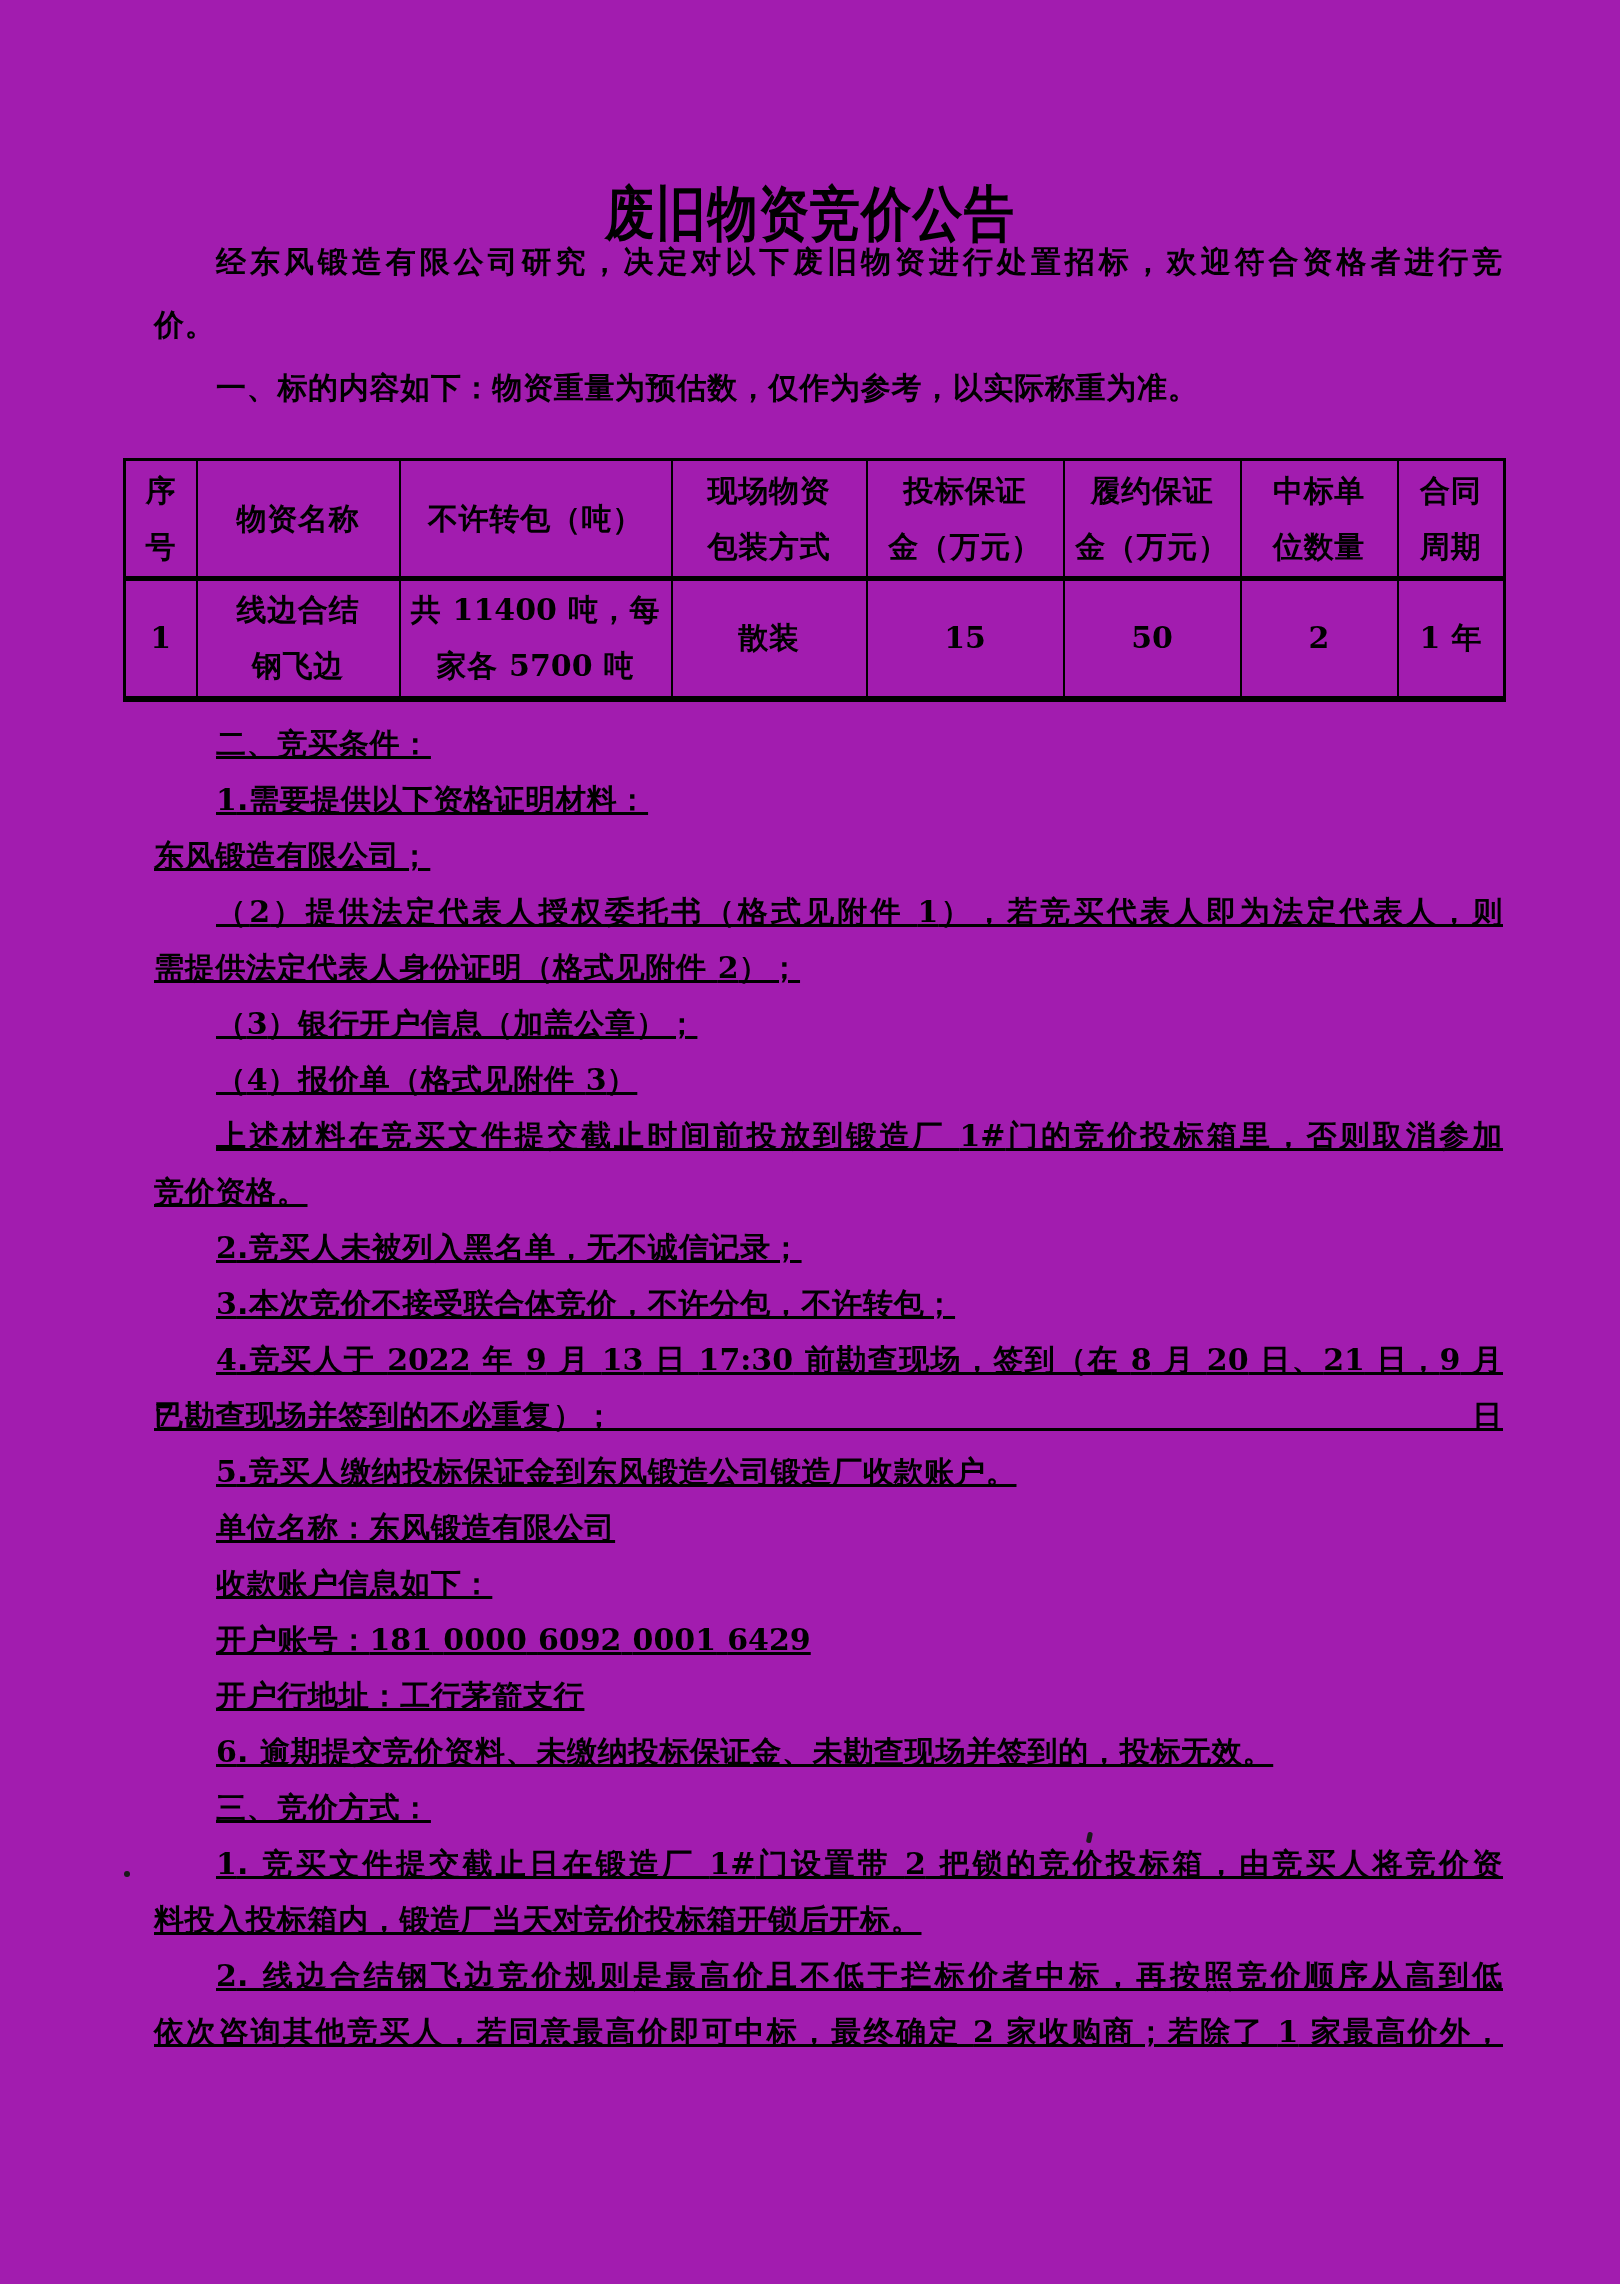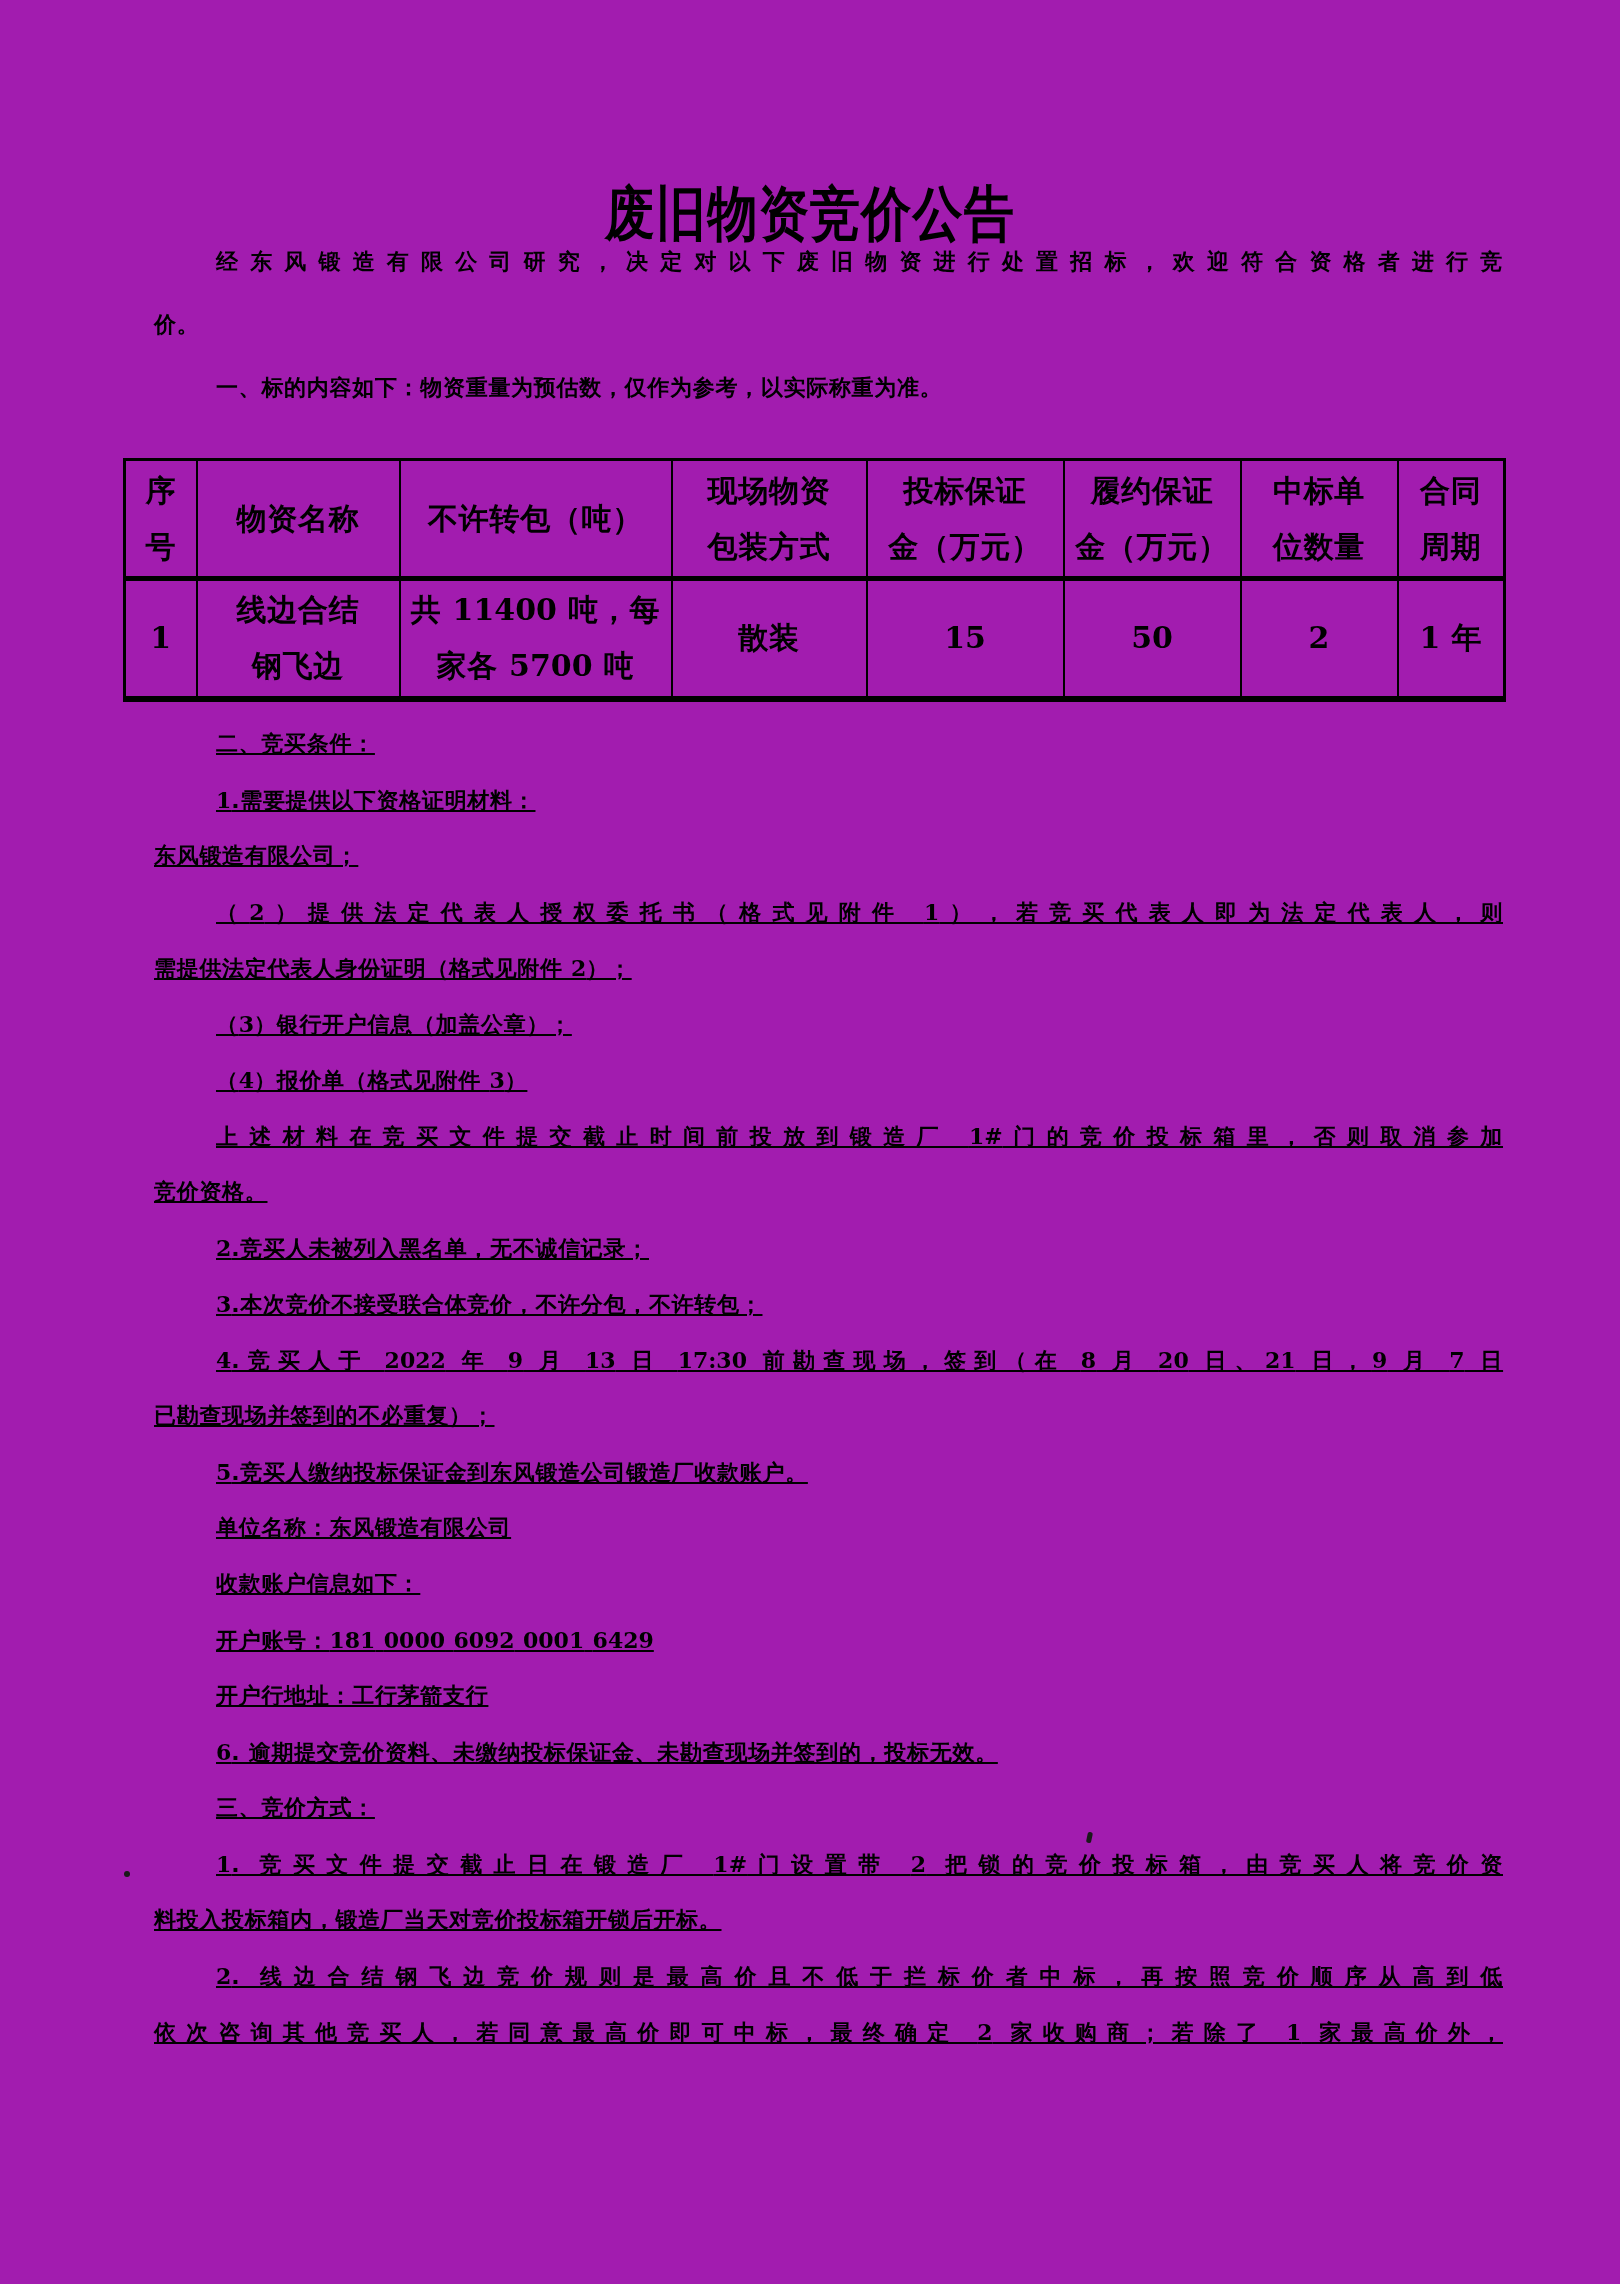--- a/index.html
+++ b/index.html
@@ -45,21 +45,21 @@
     top: 716px;
     left: 154px;
     width: 1349px;
     text-decoration: underline;
   }
   .body-block .line {
     height: 56px;
     line-height: 56px;
   }
   .line {
-    font-size: 22px;
+    font-size: 30px;
     white-space: nowrap;
     letter-spacing: 0.7px;
   }
   .line.indent { text-indent: 62px; }
   .line.fill {
     white-space: normal;
     text-align: justify;
     text-align-last: justify;
   }
   .num {

